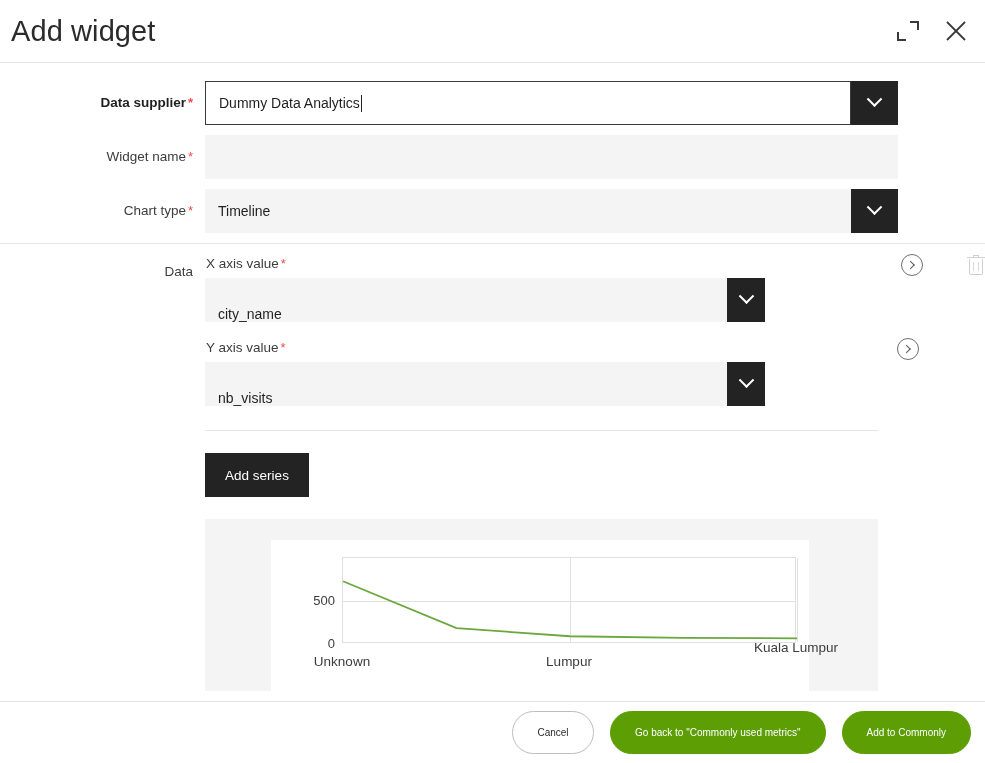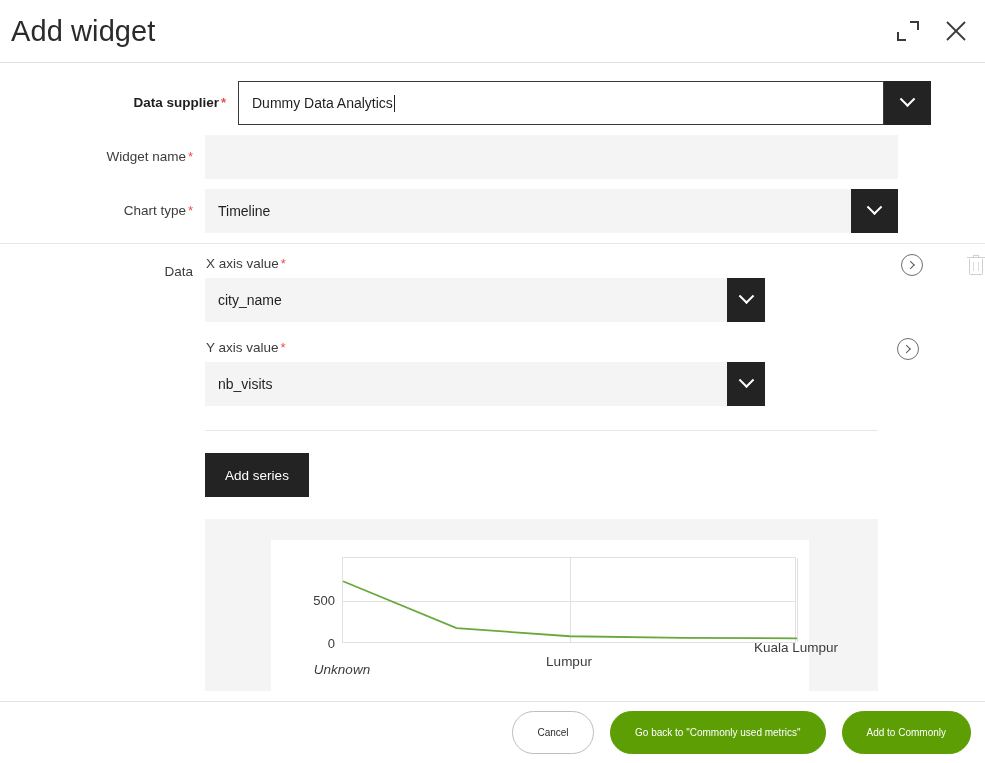--- a/index.html
+++ b/index.html
@@ -136,21 +136,21 @@
     font-size: 13.5px; color: #3c3c3c;
     padding-left: 1px; margin-bottom: 7px;
   }
   .axis-input-wrap {
     display: flex; width: 560px; height: 44px;
   }
   .axis-input {
     flex: 1 1 auto;
     background: #f4f4f4;
     height: 44px;
-    display: flex; align-items: center;
+    display: flex; align-items: flex-end;
     padding-left: 13px;
     font-size: 14px; color: #1f1f1f;
   }
   .axis-drop {
     flex: 0 0 38px; width: 38px; height: 44px;
     background: #232323;
     display: flex; align-items: center; justify-content: center;
     cursor: pointer;
   }
   .row-icons {
@@ -285,21 +285,21 @@
         <svg width="26" height="26" viewBox="0 0 26 26">
           <line x1="4" y1="4" x2="22" y2="22" stroke="#3a3a3a" stroke-width="1.8"></line>
           <line x1="22" y1="4" x2="4" y2="22" stroke="#3a3a3a" stroke-width="1.8"></line>
         </svg>
       </button>
     </div>
   </div>
 
   <div class="body">
 
-    <div class="form-row" style="padding-top:18px;margin-left:33px;">
+    <div class="form-row" style="padding-top:18px;">
       <div class="lbl-col bold">
         <span>Data supplier</span><span class="req">*</span>
       </div>
       <div class="field-col">
         <div class="input-wrap">
           <div class="input-box active">
             <span>Dummy Data Analytics</span>
               <span class="caret"></span>
           </div>
           <div class="drop-btn">
@@ -403,21 +403,21 @@
               <div class="hgrid" id="hg1" style="top: 43px;"></div>
               <svg class="series-svg" id="series-svg" width="454" height="86">
                   <polyline points="0.00,23.22 113.50,70.09 227.00,78.26 340.50,79.81 454.00,80.32" fill="none" stroke="#6aa83c" stroke-width="1.8"></polyline>
                 </svg>
             </div>
             <div id="yticks">
                 <div class="xtick" style="left: 64px; top: 60px; transform: translate(-100%, -50%); font-size: 13px;">500</div>
                 <div class="xtick" style="left: 64px; top: 103px; transform: translate(-100%, -50%); font-size: 13px;">0</div>
               </div>
             <div id="xticks">
-                <div class="xtick" style="left: 71px; top: 122px; font-style: italic;">Unknown</div>
+                <div class="xtick" style="left: 71px; top: 114px;">Unknown</div>
                 <div class="xtick" style="left: 298px; top: 114px;">Lumpur</div>
                 <div class="xtick" style="left: 525px; top: 100px;">Kuala Lumpur</div>
               </div>
           </div>
         </div>
 
       </div>
     </div>
   </div>
 

